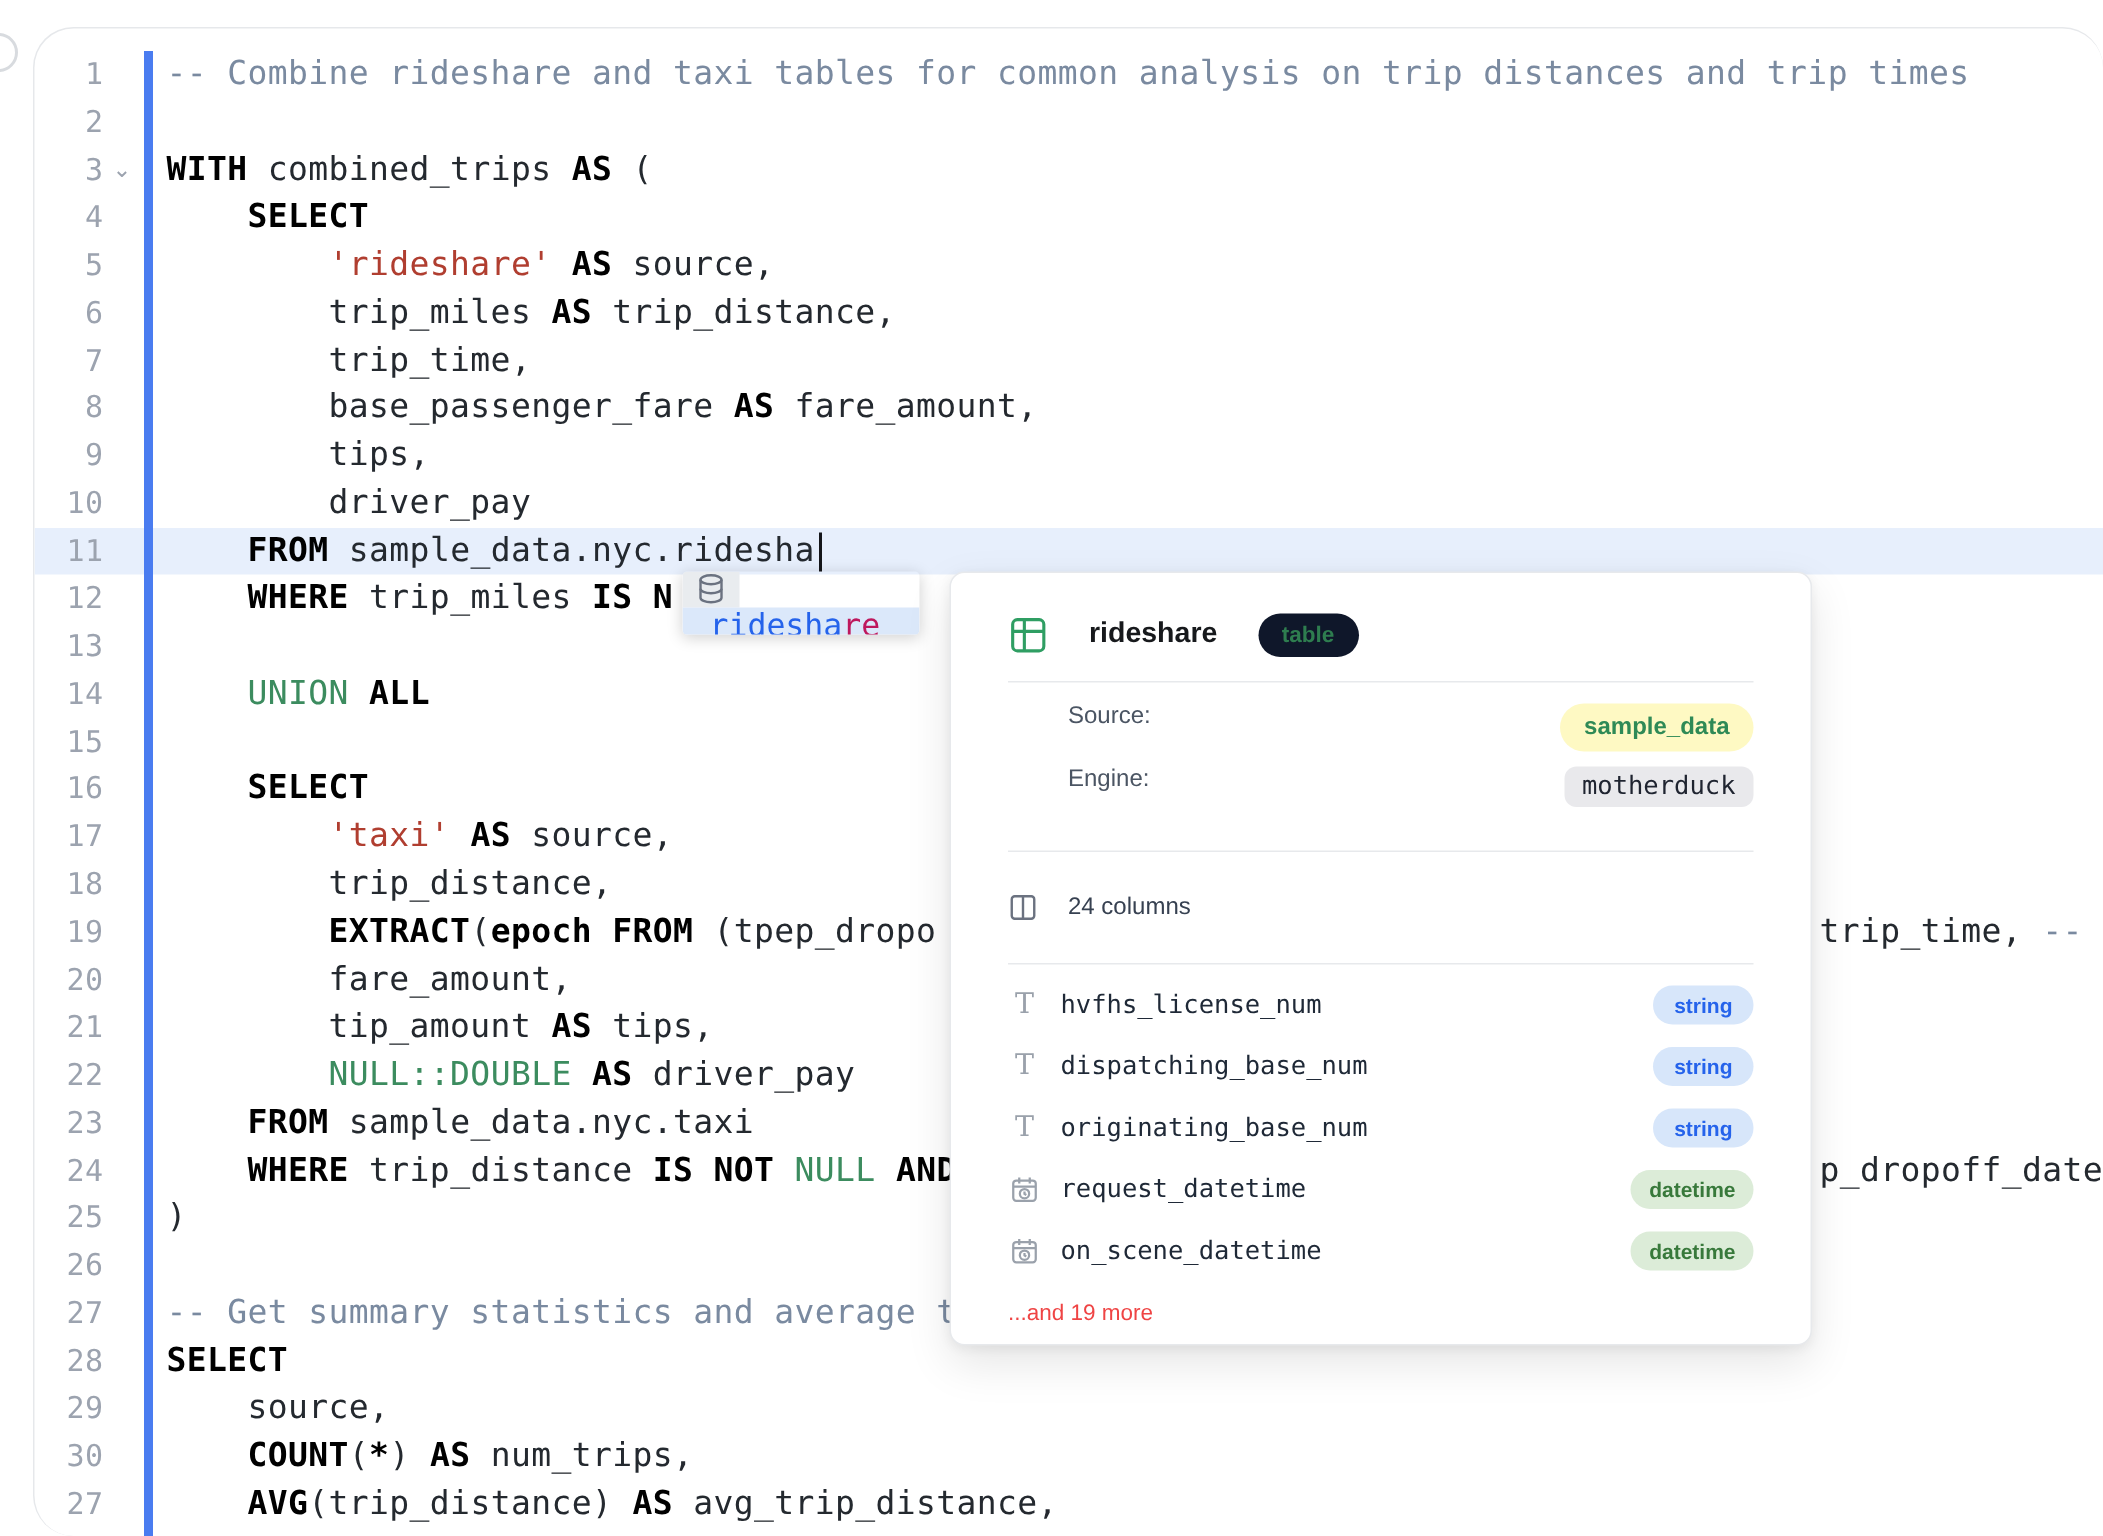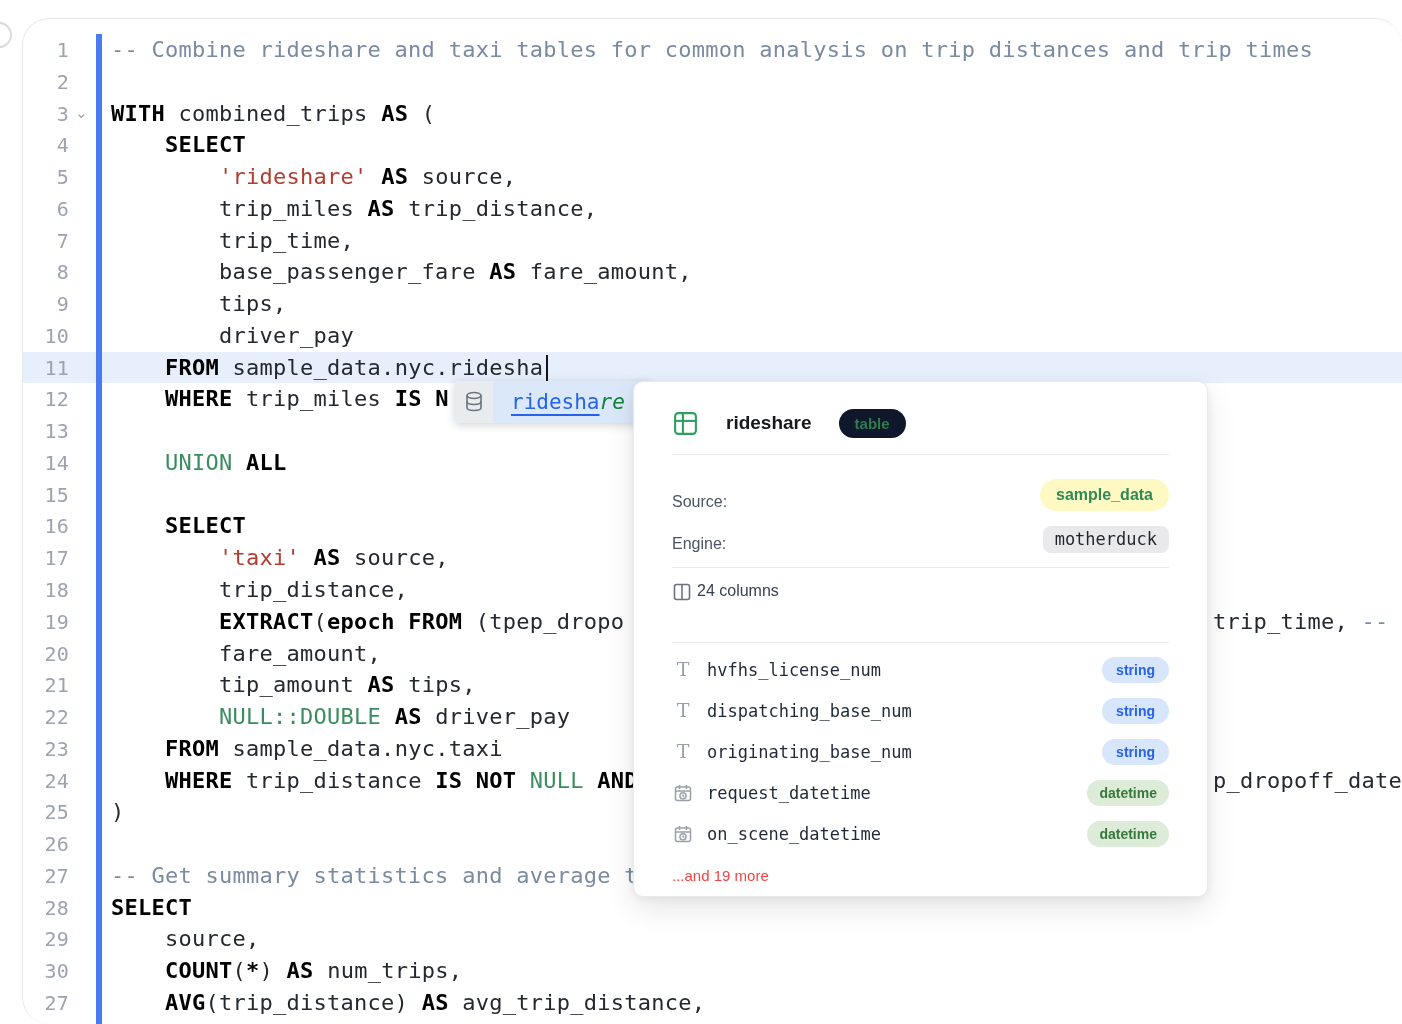--- a/index.html
+++ b/index.html
@@ -37,42 +37,42 @@
   .tok-g{color:#3c8c5f;}
   .tok-s{color:#b03e30;}
   .tok-c{color:#7a8aa0;}
   .cursor{position:absolute;left:523px;top:3px;width:2px;height:26px;background:#15161a;z-index:4;}
   .fold-chevron{
     position:absolute;left:52px;top:0;color:#9ca3af;font-size:15px;font-family:"DejaVu Sans", sans-serif;
   }
   
   .autocomplete{
     position:absolute;left:455px;top:381px;height:42px;display:flex;z-index:10;
-    border-radius:3px;overflow:hidden;box-shadow:0 2px 10px rgba(0,0,0,.18);
+    border-radius:3px;overflow:hidden;box-shadow:0 2px 10px rgba(0,0,0,.18);flex-direction:column;
   }
   .ac-icon-cell{width:38px;background:#e9ecef;display:flex;align-items:center;justify-content:center;}
   .ac-item{
     background:#dbe8fa;display:flex;align-items:center;padding:0 26px 0 18px;
     font-family:"DejaVu Sans Mono", monospace;font-size:21px;
   }
   .ac-match{color:#2563eb;text-decoration:underline;text-underline-offset:5px;}
-  .ac-rest{color:#15803d;font-style:italic;}
+  .ac-rest{color:#be185d;}
   
   .hovercard{
     position:absolute;left:633px;top:381px;width:575px;height:516px;box-sizing:border-box;
     background:#fff;border:1px solid #e7e9ec;border-radius:10px;z-index:20;
     box-shadow:0 12px 30px rgba(0,0,0,.10),0 2px 8px rgba(0,0,0,.06);
     padding:24px 38px 0 38px;
   }
   .hc-header{display:flex;align-items:center;gap:27px;height:34px;}
   .hc-title{font-size:19px;font-weight:bold;color:#17191c;}
   .hc-divider{border:0;border-top:1px solid #e7e9ec;margin:14px 0;}
-  .hc-kv{display:flex;justify-content:space-between;align-items:flex-end;height:42px;}
+  .hc-kv{display:flex;justify-content:space-between;align-items:flex-start;height:42px;margin-left:40px;}
   .hc-kv-label{font-size:16px;color:#4b5563;}
-  .hc-count{display:flex;align-items:flex-start;gap:5px;height:46px;font-size:16px;color:#374151;}
+  .hc-count{display:flex;align-items:center;gap:20px;height:46px;font-size:16px;color:#374151;}
   .hc-col{display:flex;align-items:center;height:41px;}
   .hc-col-icon{width:22px;display:flex;justify-content:center;color:#9aa1ab;}
   .t-glyph{font-family:"DejaVu Serif", serif;font-size:19px;color:#9aa1ab;line-height:1;}
   .hc-col-name{font-family:"DejaVu Sans Mono", monospace;font-size:17px;color:#1f2937;margin-left:13px;}
   .hc-col-badge{margin-left:auto;}
   .hc-more{color:#ef4444;font-size:15px;margin-top:13px;}
   
   .pill{display:inline-block;border-radius:999px;line-height:1;}
   .pill-table{background:#0f172a;color:#2e7d4f;font-weight:bold;font-size:15px;padding:7px 16px;}
   .pill-green{background:#fef9c3;color:#2f8a56;font-weight:bold;font-size:16px;padding:8px 16px;}

